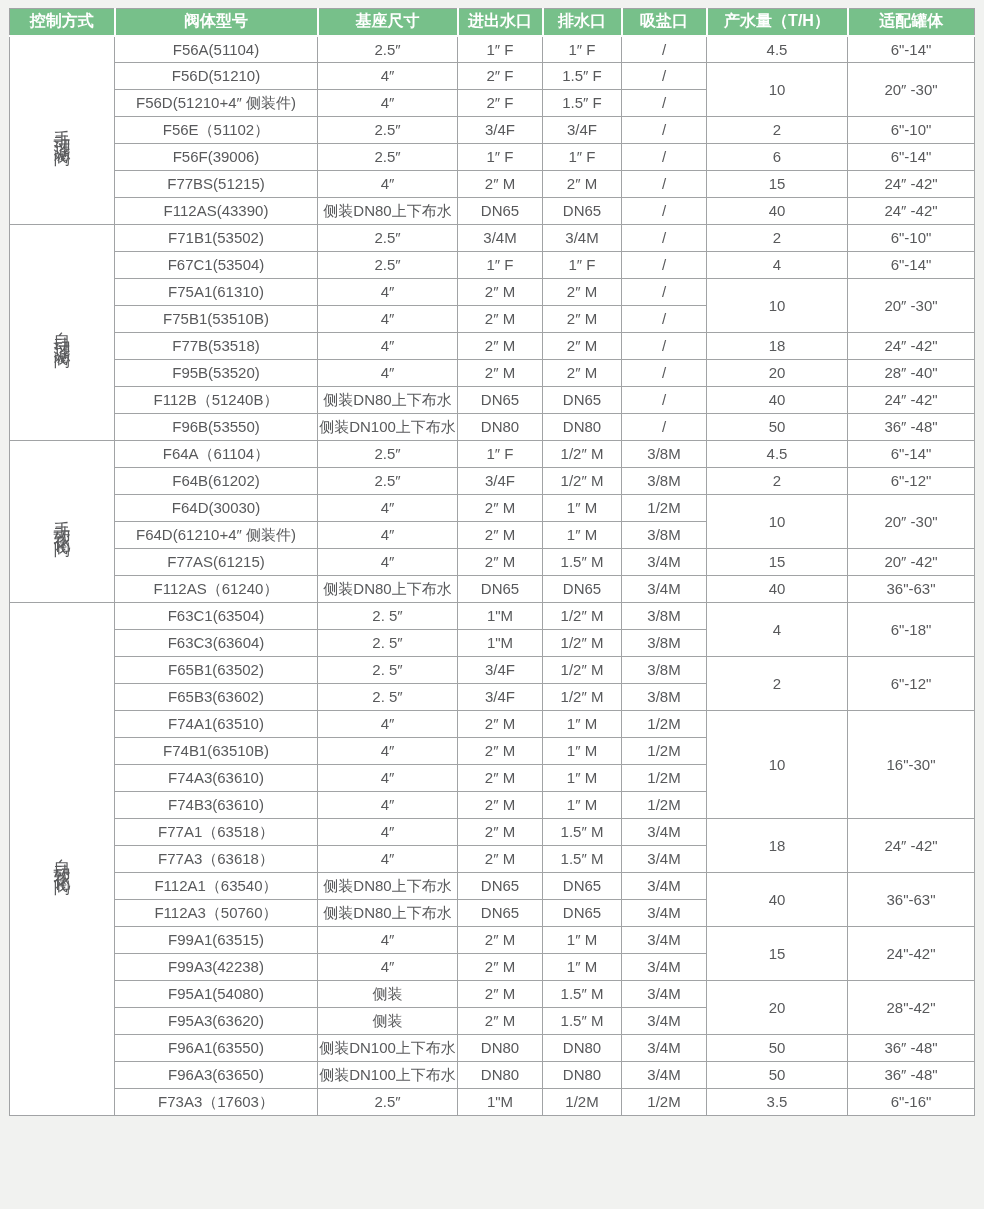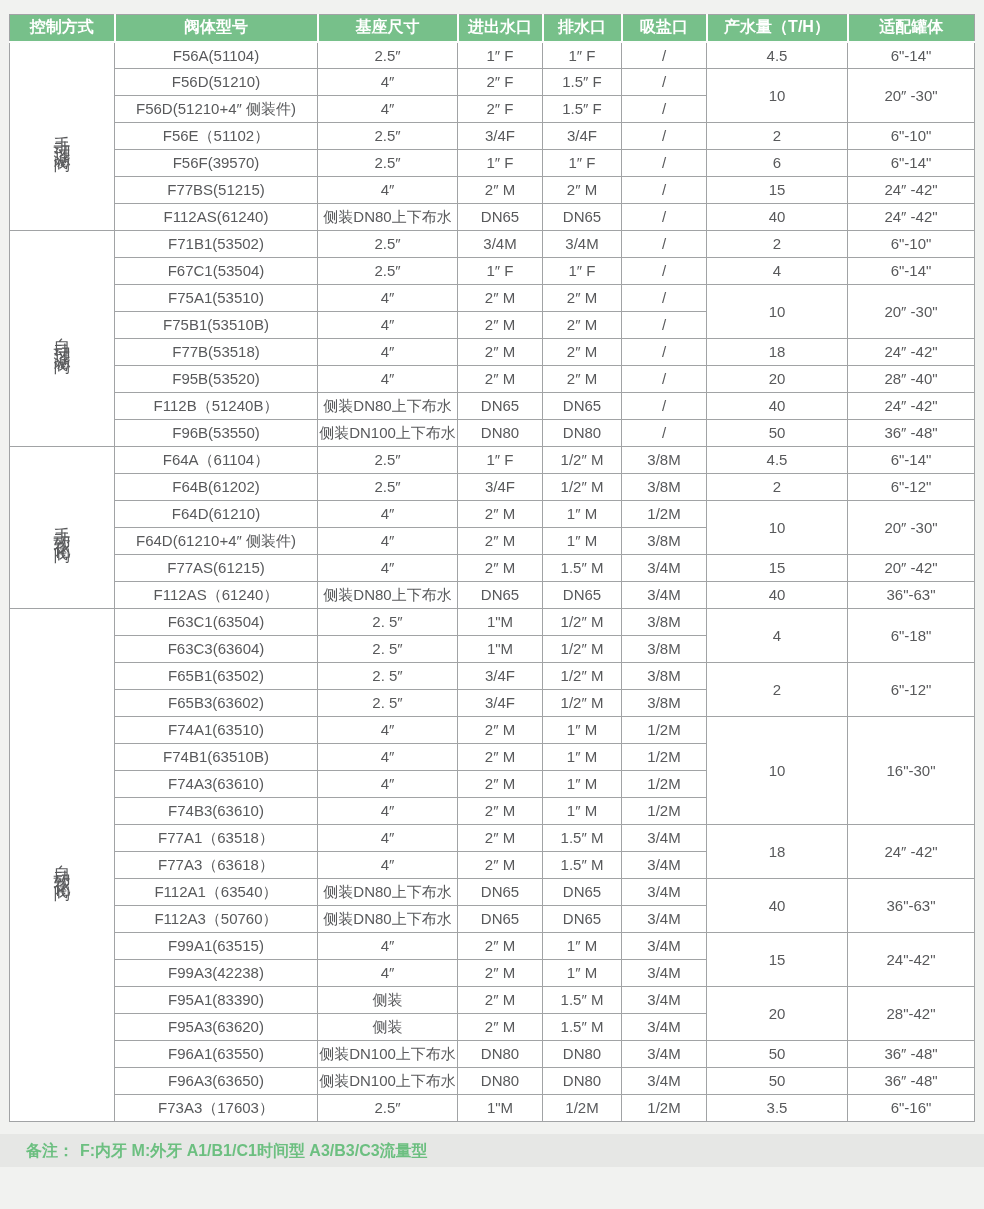--- a/index.html
+++ b/index.html
@@ -12,21 +12,21 @@
     --footer-text:#6cbf80;
   }
   *{box-sizing:border-box;}
   html,body{margin:0;padding:0;}
   body{
     width:984px;height:1209px;
     background:var(--page-bg);
     font-family:"Liberation Sans","DejaVu Sans",sans-serif;
     overflow:hidden;
   }
-  .page{width:984px;height:1209px;position:relative;padding:14px 9px 0 9px;}
+  .page{width:984px;height:1209px;position:relative;padding:8px 9px 0 9px;}
   table.spec{
     width:966px;
     border-collapse:collapse;
     table-layout:fixed;
     background:#fff;
     border:1px solid var(--border);
   }
   table.spec th{
     background:var(--header-bg);
     color:var(--header-text);
@@ -133,39 +133,39 @@
         <tr>
           <td>F56E（51102）</td>
           <td>2.5″</td>
           <td>3/4F</td>
           <td>3/4F</td>
           <td>/</td>
           <td rowspan="1">2</td>
           <td rowspan="1">6"-10"</td>
         </tr>
         <tr>
-          <td>F56F(39570)</td>
+          <td>F56F(39006)</td>
           <td>2.5″</td>
           <td>1″ F</td>
           <td>1″ F</td>
           <td>/</td>
           <td rowspan="1">6</td>
           <td rowspan="1">6"-14"</td>
         </tr>
         <tr>
           <td>F77BS(51215)</td>
           <td>4″</td>
           <td>2″ M</td>
           <td>2″ M</td>
           <td>/</td>
           <td rowspan="1">15</td>
           <td rowspan="1">24″ -42"</td>
         </tr>
         <tr>
-          <td>F112AS(61240)</td>
+          <td>F112AS(43390)</td>
           <td>侧装DN80上下布水</td>
           <td>DN65</td>
           <td>DN65</td>
           <td>/</td>
           <td rowspan="1">40</td>
           <td rowspan="1">24″ -42"</td>
         </tr>
         <tr>
           <td class="group-cell" rowspan="8"><div class="vtext">自动过滤阀</div></td>
           <td>F71B1(53502)</td>
@@ -179,21 +179,21 @@
         <tr>
           <td>F67C1(53504)</td>
           <td>2.5″</td>
           <td>1″ F</td>
           <td>1″ F</td>
           <td>/</td>
           <td rowspan="1">4</td>
           <td rowspan="1">6"-14"</td>
         </tr>
         <tr>
-          <td>F75A1(53510)</td>
+          <td>F75A1(61310)</td>
           <td>4″</td>
           <td>2″ M</td>
           <td>2″ M</td>
           <td>/</td>
           <td rowspan="2">10</td>
           <td rowspan="2">20″ -30"</td>
         </tr>
         <tr>
           <td>F75B1(53510B)</td>
           <td>4″</td>
@@ -250,21 +250,21 @@
         <tr>
           <td>F64B(61202)</td>
           <td>2.5″</td>
           <td>3/4F</td>
           <td>1/2″ M</td>
           <td>3/8M</td>
           <td rowspan="1">2</td>
           <td rowspan="1">6"-12"</td>
         </tr>
         <tr>
-          <td>F64D(61210)</td>
+          <td>F64D(30030)</td>
           <td>4″</td>
           <td>2″ M</td>
           <td>1″ M</td>
           <td>1/2M</td>
           <td rowspan="2">10</td>
           <td rowspan="2">20″ -30"</td>
         </tr>
         <tr>
           <td>F64D(61210+4″ 侧装件)</td>
           <td>4″</td>
@@ -395,21 +395,21 @@
           <td rowspan="2">24"-42"</td>
         </tr>
         <tr>
           <td>F99A3(42238)</td>
           <td>4″</td>
           <td>2″ M</td>
           <td>1″ M</td>
           <td>3/4M</td>
         </tr>
         <tr>
-          <td>F95A1(83390)</td>
+          <td>F95A1(54080)</td>
           <td>侧装</td>
           <td>2″ M</td>
           <td>1.5″ M</td>
           <td>3/4M</td>
           <td rowspan="2">20</td>
           <td rowspan="2">28"-42"</td>
         </tr>
         <tr>
           <td>F95A3(63620)</td>
           <td>侧装</td>
@@ -440,16 +440,13 @@
           <td>2.5″</td>
           <td>1"M</td>
           <td>1/2M</td>
           <td>1/2M</td>
           <td rowspan="1">3.5</td>
           <td rowspan="1">6"-16"</td>
         </tr>
       </tbody>
   </table>
 
-  <div class="footer-bar">
-    <span>备注：</span><span class="note-text">F:内牙 M:外牙 A1/B1/C1时间型 A3/B3/C3流量型</span>
-  </div>
 </div>
 
 </body></html>

